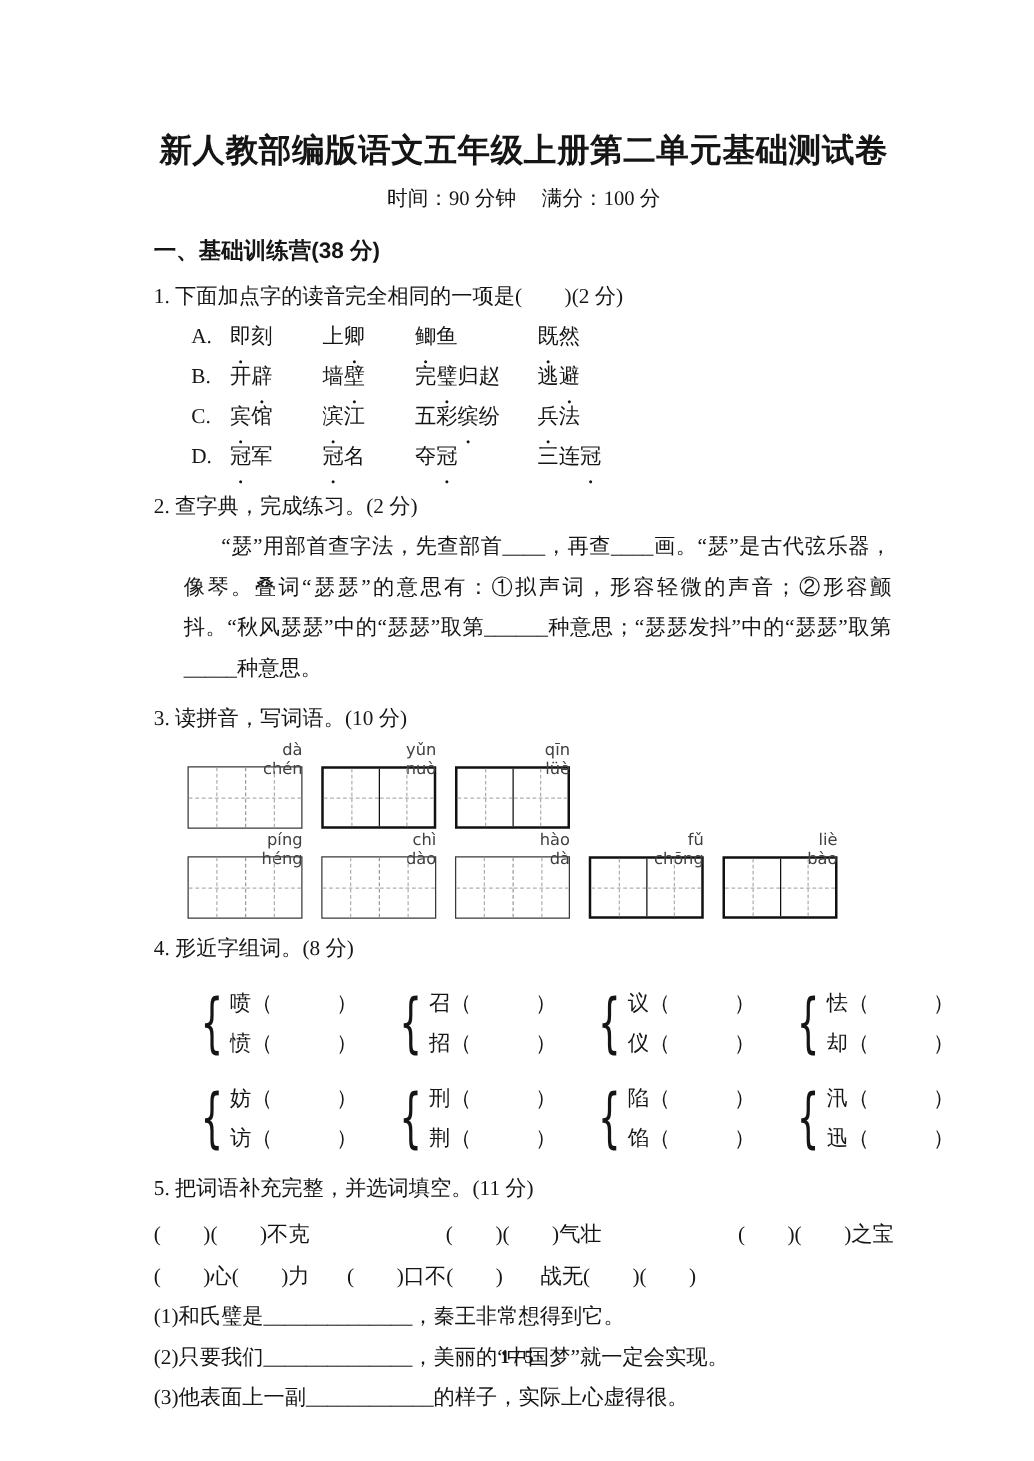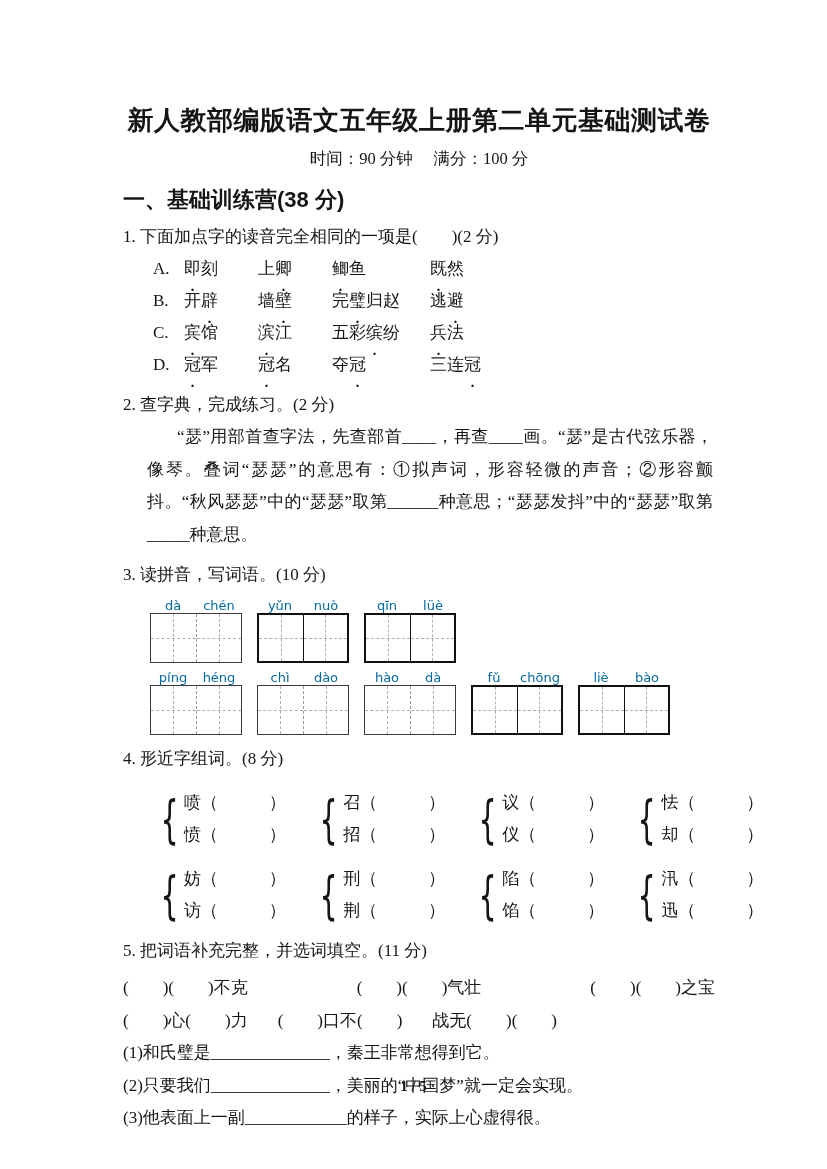--- a/index.html
+++ b/index.html
@@ -20,21 +20,21 @@
     font-weight:700;
     font-size:26px;
     letter-spacing:0.5px;
     line-height:28px;
   }
   .meta { text-align:center; margin-top:13px; font-size:16.5px; line-height:24px; }
   .section {
     margin-top:16px;
     font-family:"Liberation Sans","DejaVu Sans",sans-serif;
     font-weight:700;
-    font-size:22px;
+    font-size:18px;
     line-height:26px;
   }
   .stem { margin-top:8px; line-height:32px; }
 
   
   .options { margin-left:30px; }
   .opt-row { display:flex; line-height:32px; }
   .opt-label { width:31px; flex:0 0 31px; }
   .word { white-space:nowrap; }
   .w0 { width:74px; flex:0 0 74px; }
@@ -52,21 +52,21 @@
     margin-left:24px; width:566px;
     text-indent:30px; line-height:32.5px; text-align:justify;
   }
 
   
   .py-row { margin-left:27px; display:flex; gap:15px; margin-top:2px; }
   .py-group { width:92px; flex:0 0 92px; }
   .py-label {
     display:flex; height:20px; align-items:flex-end;
     font-family:"DejaVu Sans","Liberation Sans",sans-serif;
-    font-size:13px; color:#0369a1;
+    font-size:13px; color:#404040;flex-direction:column;
   }
   .py-label span { flex:1; text-align:center; }
   .wbox { display:flex; height:50px; border:1px solid #3a3a3a; box-sizing:border-box; background:#fff; }
   .wbox.bold { border:2px solid #111; }
   .cell { flex:1; position:relative; }
   .cell + .cell { border-left:1px dashed #9a9a9a; }
   .wbox.bold .cell + .cell { border-left:1px solid #111; }
   .cell::before { content:""; position:absolute; left:50%; top:0; bottom:0; border-left:1px dashed #b0b0b0; }
   .cell::after  { content:""; position:absolute; top:50%; left:0; right:0; border-top:1px dashed #b0b0b0; }
 

